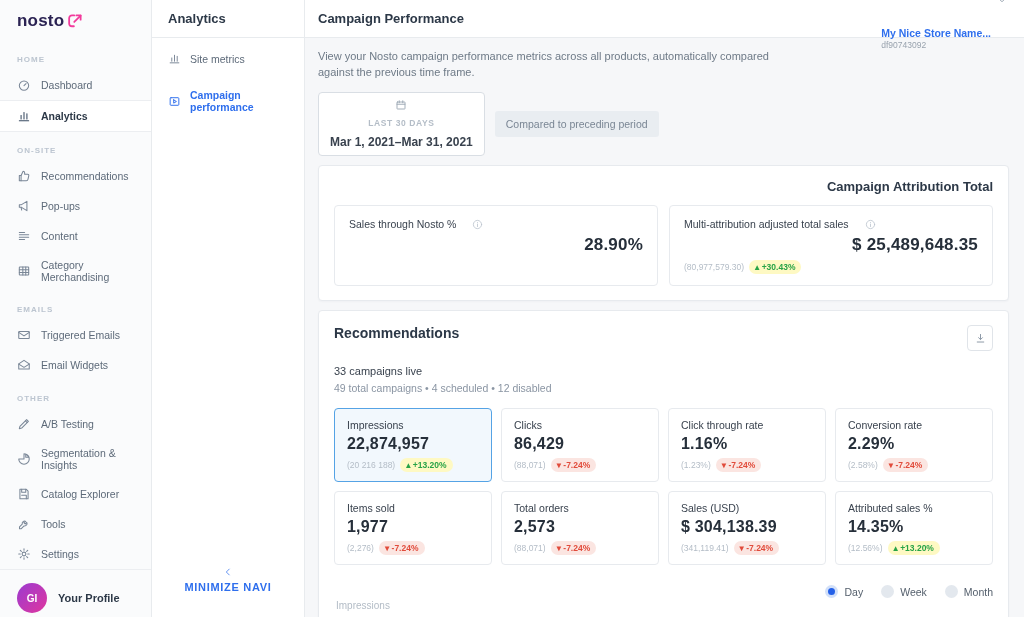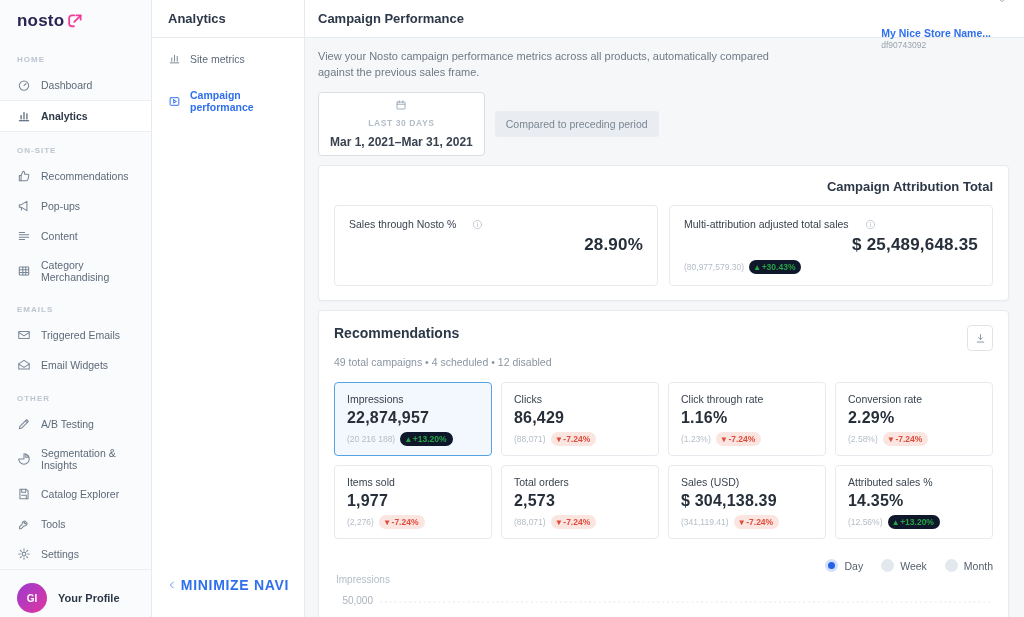--- a/index.html
+++ b/index.html
@@ -24,21 +24,21 @@
   .profile-label { font-size:11px; font-weight:bold; color:#2c3847; }
 
   
   .subnav { width:153px; background:#fff; border-right:1px solid #e8ebee; display:flex; flex-direction:column; flex-shrink:0; }
   .subnav-header { height:38px; border-bottom:1px solid #e8ebee; display:flex; align-items:center; padding-left:16px; font-size:13px; font-weight:bold; color:#2c3847; }
   .subnav-item { display:flex; align-items:center; gap:9px; padding:10px 8px 10px 16px; font-size:10.5px; color:#5d6a79; cursor:pointer; margin-top:4px; }
   .subnav-item .icon { width:13px; height:13px; color:#7a8797; }
   .subnav-item .icon svg { width:13px; height:13px; display:block; }
   .subnav-item.active { color:#2f6fed; font-weight:bold; }
   .subnav-item.active .icon { color:#2f6fed; }
-  .minimize-row { margin-top:auto; display:flex; align-items:center; justify-content:center; gap:4px; padding-bottom:24px; color:#2f6fed; font-size:14px; font-weight:bold; letter-spacing:.7px; cursor:pointer; }
+  .minimize-row { margin-top:auto; display:flex; align-items:center; justify-content:center; gap:4px; padding-bottom:24px; color:#2f6fed; font-size:11px; font-weight:bold; letter-spacing:.7px; cursor:pointer;flex-direction:column; }
   .minimize-row .icon { width:10px; height:10px; }
   .minimize-row .icon svg { width:10px; height:10px; display:block; }
 
   
   .main { flex:1; background:#f6f7f9; display:flex; flex-direction:column; overflow:hidden; }
   .main-header { height:38px; background:#fff; border-bottom:1px solid #e8ebee; display:flex; align-items:center; justify-content:space-between; padding:0 16px 0 13px; flex-shrink:0; }
   .main-title { font-size:13px; font-weight:bold; color:#2c3847; }
   .store-block { display:flex; align-items:flex-start; gap:5px; }
   .store-texts { display:flex; flex-direction:column; align-items:flex-start;margin-top:39px; }
   .store-name { color:#2f6fed; font-size:10.5px; font-weight:bold; }
@@ -64,21 +64,21 @@
   .attr-cards { display:flex; gap:11px; margin-top:11px; }
   .attr-card { flex:1; border:1px solid #e7eaee; border-radius:4px; padding:12px 14px 11px; }
   .metric-label { font-size:10.5px; color:#39424e; display:flex; align-items:center; gap:16px; }
   .metric-label .icon { width:11px; height:11px; color:#bcc5cf; }
   .metric-label .icon svg { width:11px; height:11px; display:block; }
   .metric-value { font-size:17px; font-weight:bold; color:#262f3a; margin-top:5px; letter-spacing:.2px; }
   .prev-row { display:flex; align-items:center; gap:5px; margin-top:5px; }
   .prev-val { font-size:8.5px; color:#b4bdc7; }
   .pill { font-size:8.5px; font-weight:bold; border-radius:8px; padding:2px 6px; }
   .pill.down { background:#fbe5e1; color:#e14b3b; }
-  .pill.up { background:#0f172a; color:#27a346; }
+  .pill.up { background:#fef9c3; color:#27a346; }
 
   .panel.recommendations { margin-top:9px; padding:14px 15px 0; }
   .rec-head { display:flex; align-items:flex-start; justify-content:space-between; }
   .rec-title { font-size:14px; font-weight:bold; color:#2c3847; }
   .download-btn { width:26px; height:26px; background:#fff; border:1px solid #e0e4e9; border-radius:4px; display:flex; align-items:center; justify-content:center; color:#8b97a6; cursor:pointer; }
   .download-btn svg { width:13px; height:13px; display:block; }
   .rec-live { margin-top:14px; font-size:11px; color:#39424e; }
   .rec-summary { margin-top:5px; font-size:10.5px; color:#8a95a3; }
 
   .metric-grid { display:grid; grid-template-columns:repeat(4,1fr); gap:9px; margin-top:14px; }
@@ -303,21 +303,21 @@
             <svg viewBox="0 0 24 24" fill="none" stroke="currentColor" stroke-width="1.8" stroke-linecap="round" stroke-linejoin="round">
               <path d="M5.5 9l6.5 6.5L18.5 9"></path>
             </svg>
           </span>
       </div>
     </div>
 
     <div class="main-body">
       <p class="desc">
         <span>View your Nosto campaign performance metrics across all products, automatically compared</span>
-        <span>against the previous sales frame.</span>
+        <span>against the previous time frame.</span>
       </p>
 
       <div class="filter-row">
         <div class="date-box">
           <span class="icon">
               <svg viewBox="0 0 24 24" fill="none" stroke="currentColor" stroke-width="1.8" stroke-linecap="round" stroke-linejoin="round">
                 <rect x="4" y="6" width="16" height="14" rx="1"></rect>
                 <path d="M4 10.5h16"></path>
                 <path d="M8.5 3.5v4M15.5 3.5v4"></path>
               </svg>
@@ -368,20 +368,21 @@
         <div class="rec-head">
           <div class="rec-title">Recommendations</div>
           <div class="download-btn">
               <svg viewBox="0 0 24 24" fill="none" stroke="currentColor" stroke-width="1.8" stroke-linecap="round" stroke-linejoin="round">
                 <path d="M12 4.5v9"></path>
                 <path d="M8.5 10.5L12 14l3.5-3.5"></path>
                 <path d="M6 18.5h12"></path>
               </svg>
             </div>
         </div>
+        <div class="rec-live">33 campaigns live</div>
         <div class="rec-summary">49 total campaigns • 4 scheduled • 12 disabled</div>
 
         <div class="metric-grid">
           <div class="metric-card selected">
             <div class="metric-label">
                 <span>Impressions</span>
               </div>
             <div class="metric-value">22,874,957</div>
             <div class="prev-row">
               <span class="prev-val">(20 216 188)</span>

